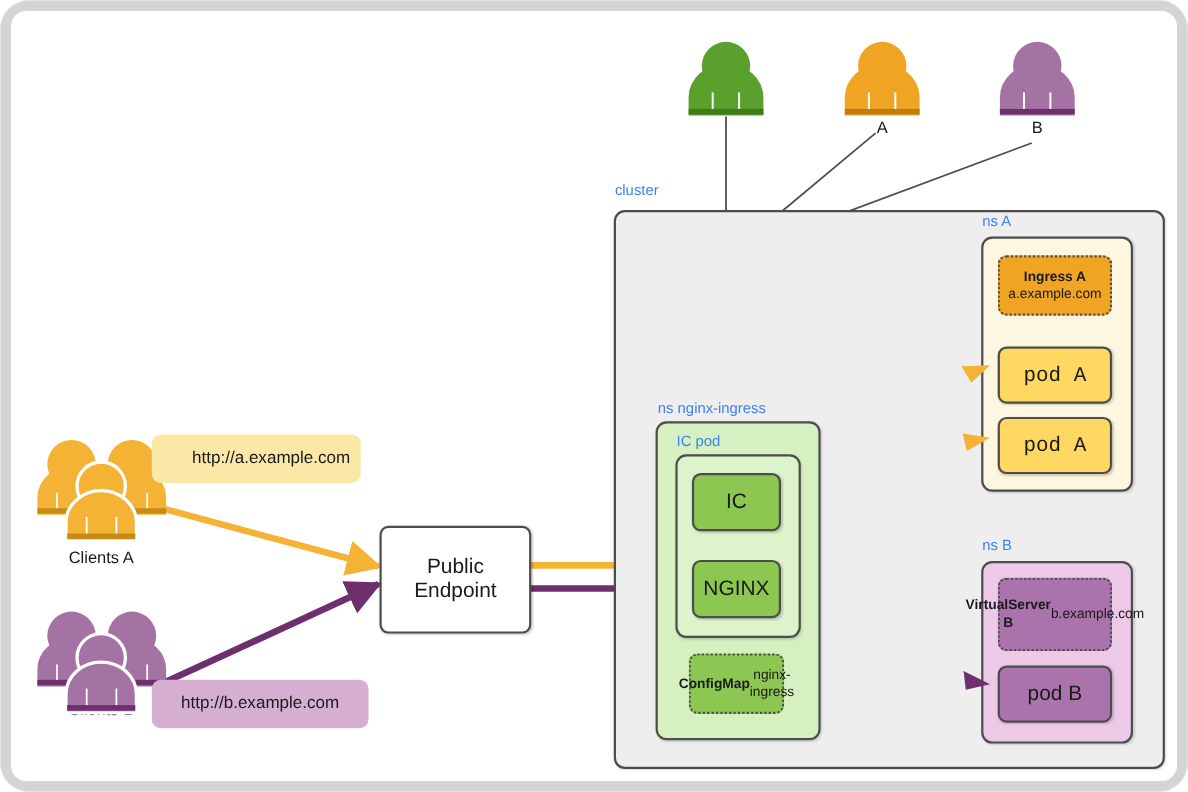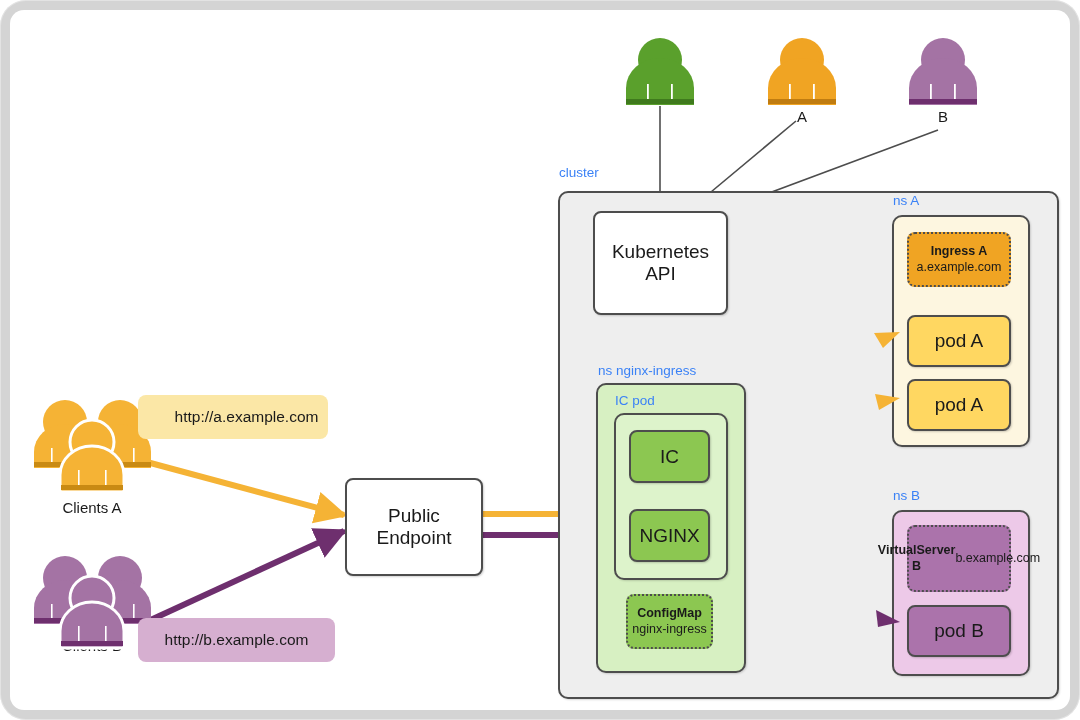--- a/index.html
+++ b/index.html
@@ -50,21 +50,21 @@
     position:absolute;font-size:13.5px;color:#3b82f6;white-space:nowrap;
   }
 
   
   .cluster-bg{background:#eeeeee;}
   .ns-a-bg{background:#fdf6e0;}
   .ns-b-bg{background:#edc9e8;}
   .ns-ng-bg{background:#d7f0c2;}
   .icpod-bg{background:#ddf3cb;}
   .green-node{background:#8cc751;}
-  .orange-node{background:#ffd761;}
+  .orange-node{background:#ffd761;font-family:Liberation Mono, monospace;}
   .ingress-node{background:#f0a423;}
   .purple-node{background:#ab73ab;}
   .vs-node{background:#ab73ab;}
   .white-node{background:#ffffff;}
 
   
   .t-api{font-size:19px;}
   .t-node{font-size:19px;}
   .t-small{font-size:12.5px;line-height:1.25;}
   .t-url{font-size:15.5px;}
@@ -205,32 +205,31 @@
 
       <div class="chip chip-a t-url chip-layer" style="left:128px;top:385px;width:190px;height:44px;padding-left:27px;">http://a.example.com</div>
       <div class="chip chip-b t-url chip-layer" style="left:128px;top:608px;width:197px;height:44px;">http://b.example.com</div>
 
       <div class="box solid white-node t-node node-layer" style="left:335px;top:468px;width:138px;height:98px;white-space:pre-line;">Public
 Endpoint</div>
 
       <div class="grp-label node-layer" style="left:549px;top:155px;">cluster</div>
       <div class="container-box cluster-bg node-layer" style="position:absolute;left:548px;top:181px;width:497px;height:504px;"></div>
 
-      <div class="box solid white-node t-api node-layer" style="left:583px;top:201px;width:135px;height:104px;">Kubernetes API</div>
 
       <div class="grp-label node-layer" style="left:588px;top:353px;">ns nginx-ingress</div>
       <div class="container-box ns-ng-bg node-layer" style="position:absolute;left:586px;top:373px;width:146px;height:286px;"></div>
 
       <div class="grp-label node-layer" style="left:605px;top:383px;">IC pod</div>
       <div class="container-box icpod-bg node-layer" style="position:absolute;left:604px;top:403px;width:110px;height:163px;"></div>
 
       <div class="box solid green-node t-node node-layer" style="left:619px;top:420px;width:81px;height:53px;">IC</div>
       <div class="box solid green-node t-node node-layer" style="left:619px;top:499px;width:81px;height:53px;">NGINX</div>
 
-      <div class="box dotted green-node node-layer" style="left:616px;top:584px;width:87px;height:55px;flex-direction:column;">
+      <div class="box dotted green-node node-layer" style="left:616px;top:584px;width:87px;height:55px;">
         <div class="t-small bold">ConfigMap</div>
         <div class="t-small">nginx-ingress</div>
       </div>
 
       <div class="grp-label node-layer" style="left:883px;top:183px;">ns A</div>
       <div class="container-box ns-a-bg node-layer" style="position:absolute;left:882px;top:205px;width:134px;height:228px;"></div>
 
       <div class="box dotted ingress-node node-layer" style="left:897px;top:222px;width:104px;height:55px;flex-direction:column;">
         <div class="t-small bold">Ingress A</div>
         <div class="t-small">a.example.com</div>

